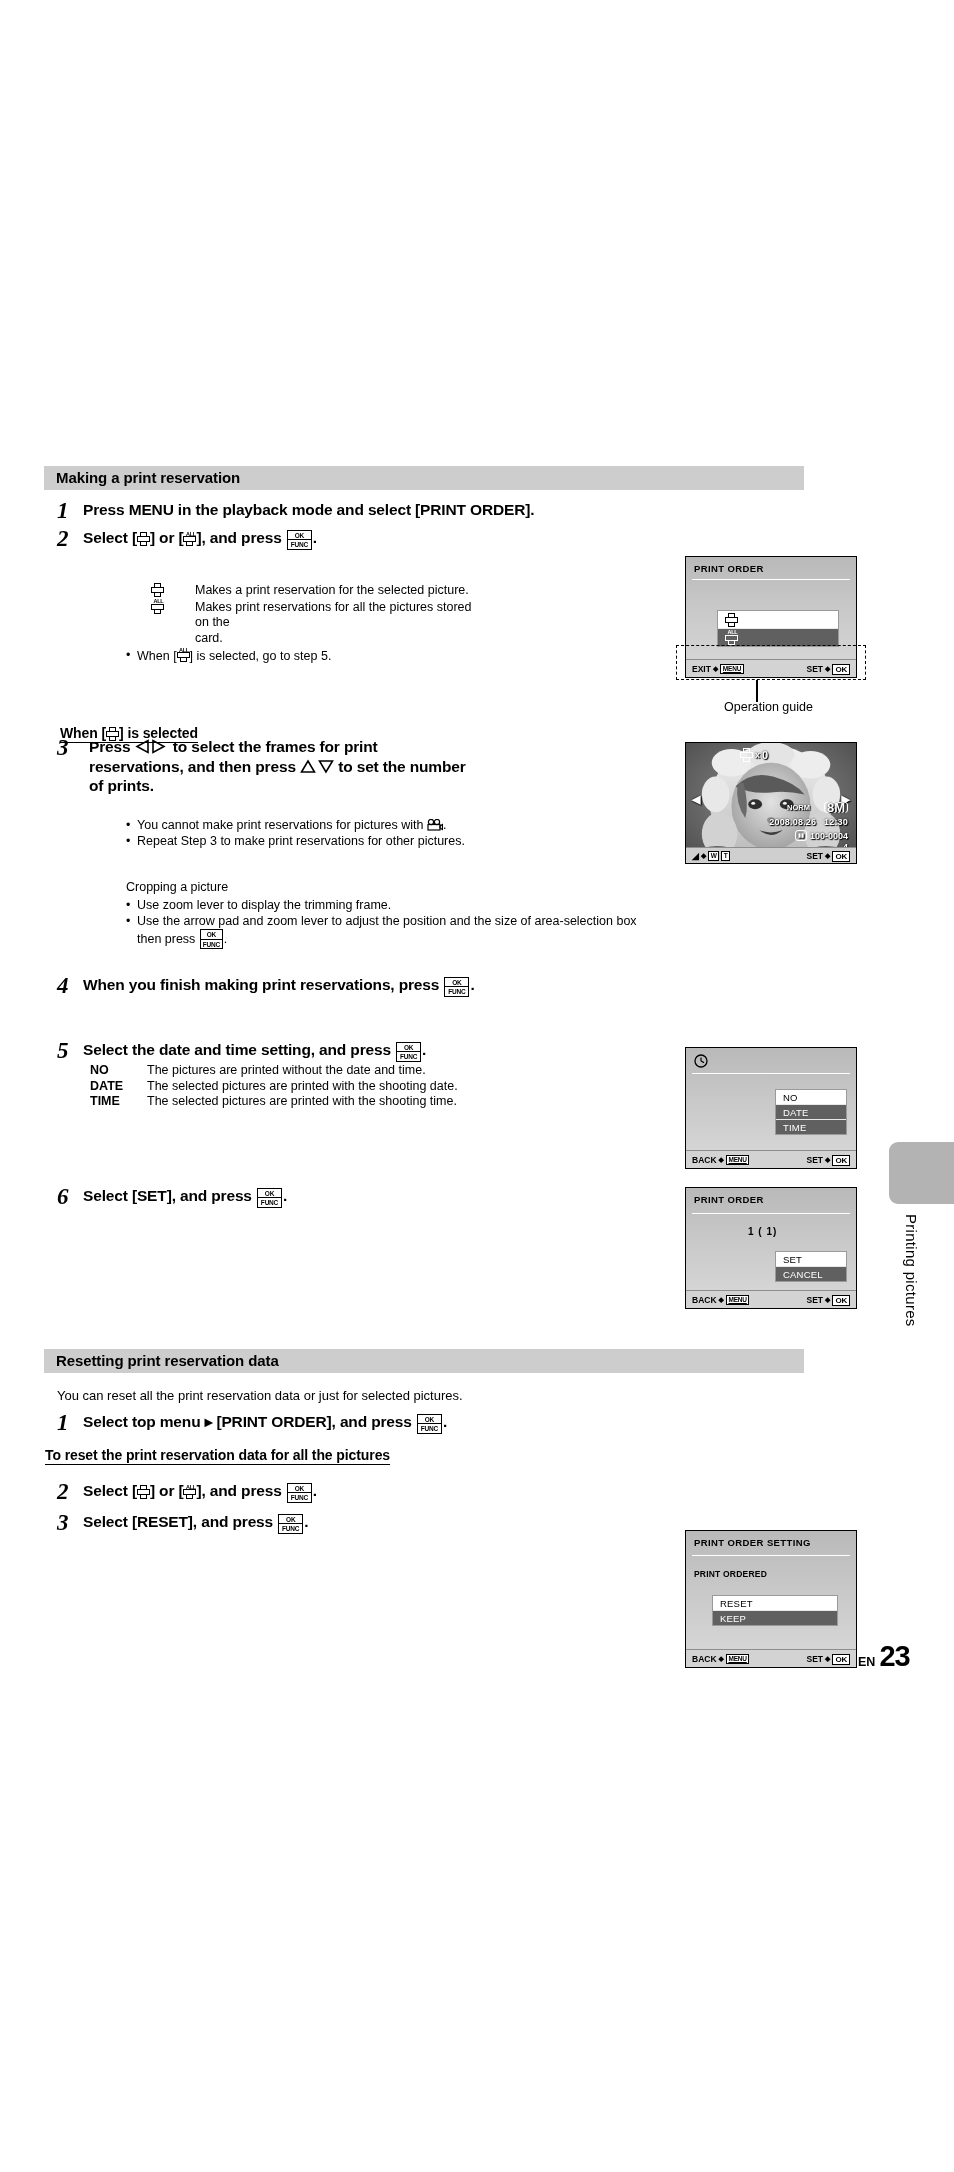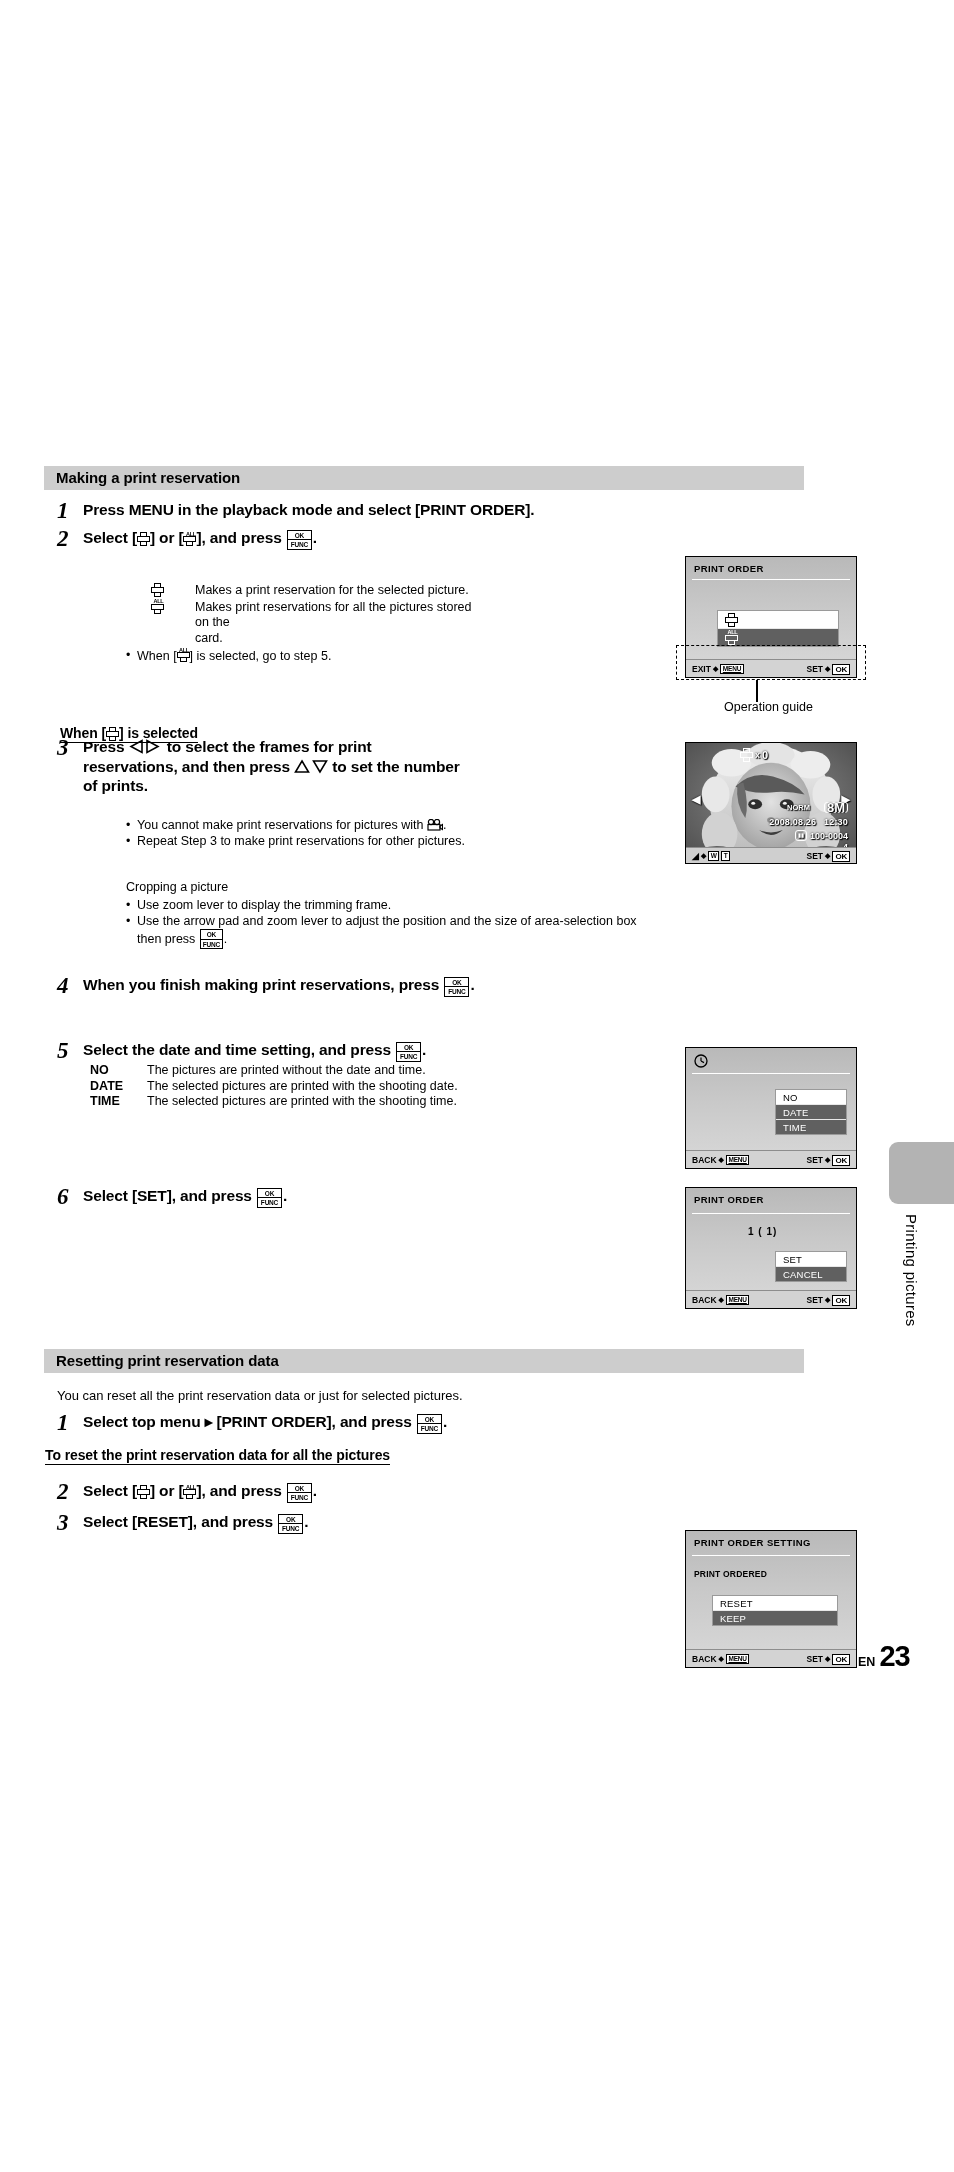--- a/index.html
+++ b/index.html
@@ -369,21 +369,21 @@
   <div class="dash-box" style="left:676px; top:645px; width:190px; height:35px;"></div>
   <div class="leader" style="left:756px; top:680px; width:1.6px; height:22px;"></div>
   <div class="caption" style="left:724px; top:700px;">Operation guide</div>
 
   <div class="sub-head" style="left:60px; top:725px;">
     <span>When [</span><span class="printer"><span class="top"></span><span class="mid"></span><span class="bot"></span></span><span>] is selected</span>
   </div>
 
   <div class="step" style="left:57px; top:737px; width:600px;">
     <span class="step-num">3</span>
-    <span class="step-txt" style="width:565px;">
+    <span class="step-txt" style="width:565px;margin-left:6px;">
       <span>Press </span><svg class="trio" width="34" height="15" viewBox="0 0 34 15">
           <polygon points="13,1.5 13,13.5 2,7.5" fill="none" stroke="#000" stroke-width="1.6"></polygon>
           <polygon points="18,1.5 18,13.5 29,7.5" fill="none" stroke="#000" stroke-width="1.6"></polygon>
         </svg><span> to select the frames for print</span><br>
       <span>reservations, and then press </span><svg class="trio" width="34" height="15" viewBox="0 0 34 15">
           <polygon points="8,2 14.5,13 1.5,13" fill="none" stroke="#000" stroke-width="1.6"></polygon>
           <polygon points="26,13 19.5,2 32.5,2" fill="none" stroke="#000" stroke-width="1.6"></polygon>
         </svg><span> to set the number</span><br>
       <span>of prints.</span>
     </span>

